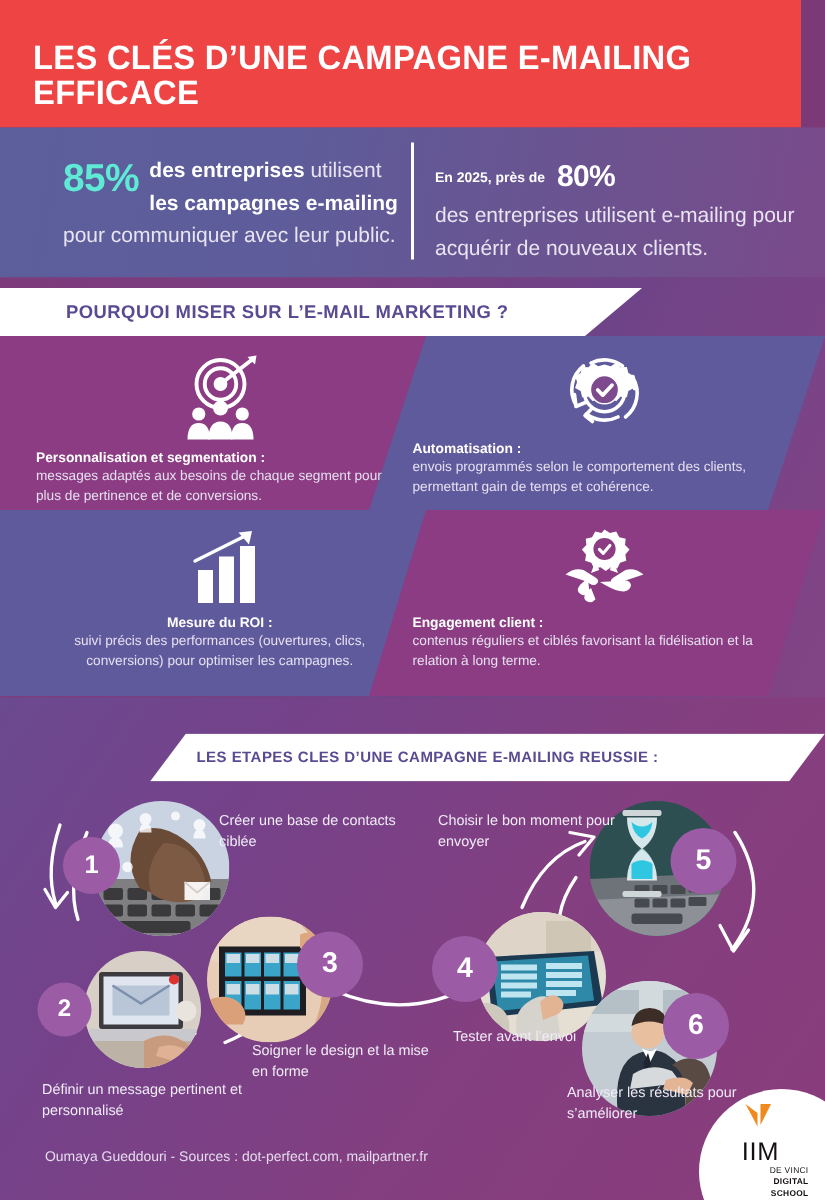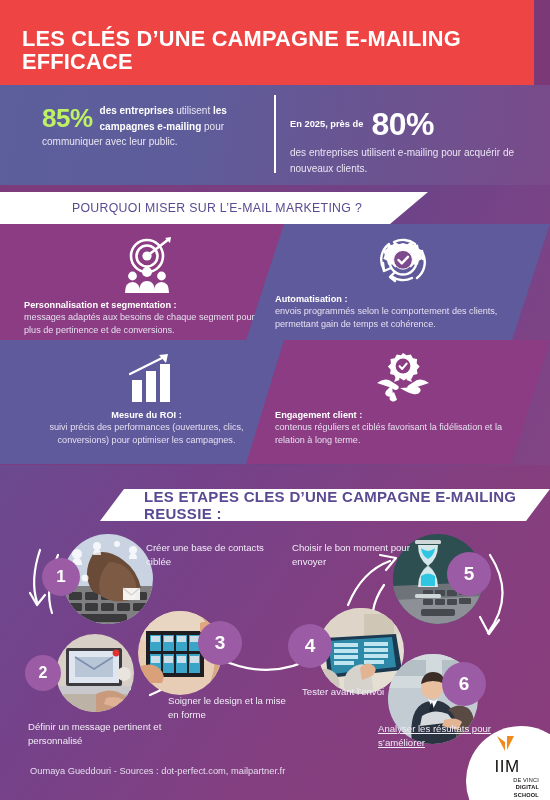--- a/index.html
+++ b/index.html
@@ -31,52 +31,52 @@
     background:linear-gradient(100deg,#5c5f9c 0%,#5e5c9a 35%,#6b5390 70%,#7a4a8a 100%);
   }
   .stat-divider {
     position:absolute; left:274px; top:95px; width:2px; height:78px;
     background:#ffffff;
   }
   .stat-left {
     position:absolute; left:42px; top:103px; width:225px;
   }
   .stat-left .big {
-    float:left; color:#bef264; font-size:26px; font-weight:bold;
+    float:left; color:#5eead4; font-size:26px; font-weight:bold;
     line-height:1; margin-right:7px; margin-top:2px; letter-spacing:-0.5px;
   }
   .stat-left .txt, .stat-right .txt {
-    color:#e9e4f2; font-size:10px; line-height:1.55;
+    color:#e9e4f2; font-size:14px; line-height:1.55;
   }
   .stat-left .txt b, .stat-right .head b { color:#ffffff; font-weight:bold; }
   .stat-right { position:absolute; left:290px; top:108px; width:240px; }
   .stat-right .head {
     color:#ffffff; font-size:9.3px; font-weight:bold; display:inline-block;
     vertical-align:middle; margin-right:8px;
   }
   .stat-right .big {
-    color:#ffffff; font-size:32px; font-weight:bold; display:inline-block;
+    color:#ffffff; font-size:20px; font-weight:bold; display:inline-block;
     vertical-align:middle; line-height:1; letter-spacing:-0.5px;
   }
   .stat-right .txt { margin-top:5px; }
 
   
   .mid {
     position:absolute; left:0; top:185px; width:550px; height:300px;
     background:linear-gradient(115deg,#7d3b7b 0%,#7a3e80 30%,#6e4388 60%,#834484 100%);
   }
   .banner1 {
     position:absolute; left:0; top:192px; width:428px; height:32px;
     background:#ffffff;
     clip-path:polygon(0 0, 428px 0, 390px 32px, 0 32px);
     display:flex; align-items:center;
   }
   .banner1 span {
-    color:#5a4a91; font-size:12.3px; font-weight:normal; letter-spacing:0.3px;
-    margin-left:72px;
+    color:#5a4a91; font-size:12.3px; font-weight:bold; letter-spacing:0.3px;
+    margin-left:44px;
   }
 
   
   .q {
     position:absolute;
   }
   .q1 { 
     left:0; top:224px; width:300px; height:116px;
     background:#8c3c82;
     clip-path:polygon(0 0, 300px 0, 262px 116px, 0 116px);
@@ -118,22 +118,22 @@
     position:absolute; left:0; top:465px; width:550px; height:335px;
     background:linear-gradient(125deg,#6c4a90 0%,#74428a 25%,#833f80 60%,#8a3c7b 100%);
   }
   .banner2 {
     position:absolute; left:100px; top:489px; width:450px; height:32px;
     background:#ffffff;
     clip-path:polygon(24px 0, 450px 0, 426px 32px, 0 32px);
     display:flex; align-items:center;
   }
   .banner2 span {
-    color:#5a4a91; font-size:15px; font-weight:bold; letter-spacing:0.3px;
-    margin-left:44px;
+    color:#5a4a91; font-size:10px; font-weight:bold; letter-spacing:0.3px;
+    margin-left:31px;
   }
 
   
   .photo {
     position:absolute; border-radius:50%; overflow:hidden;
   }
   .photo .inner { width:100%; height:100%; }
 
   
   .badge {
@@ -473,21 +473,21 @@
       <path d="M40 45 l5 10 5 -10 q-5 3 -10 0 z" fill="#ffffff"></path>
       <path d="M44 48 l2 7 -3 16 -2 -16 z" fill="#1d2530"></path>
       <path d="M34 62 q12 -8 26 -2 l6 8 -34 4 z" fill="#d6dadd"></path>
       <path d="M68 90 q4 -28 -8 -34 q10 -8 20 -2 q8 6 8 36 z" fill="#5a4a44"></path>
       <circle cx="76" cy="26" r="10" fill="#e3b595"></circle>
       <path d="M66 24 q2 -11 11 -11 q10 0 10 12 q-10 -6 -21 -1 z" fill="#b8694a"></path>
       <path d="M56 66 q12 -4 18 2 l-4 8 -16 -4 z" fill="#e3b595"></path>
     </svg>
   </div>
   <div class="badge" style="left:442px; top:662px; width:44px; height:44px; font-size:19px;">6</div>
-  <div class="steplabel" style="left:378px; top:722px; width:130px;text-decoration:underline;">Analyser les résultats pour s’améliorer</div>
+  <div class="steplabel" style="left:378px; top:722px; width:130px;">Analyser les résultats pour s’améliorer</div>
 
   <div class="credits">Oumaya Gueddouri - Sources : dot-perfect.com, mailpartner.fr</div>
 
   <div class="logo-circle"></div>
   <div class="logo-inner">
     <svg class="logo-v" width="26" height="17" viewBox="0 0 26 17">
       <path d="M3 0 L11 15 L11 6 Z" fill="#f08a1e"></path>
       <path d="M13 0 L20 0 L13 14 Z" fill="#f08a1e"></path>
     </svg>
     <div class="logo-iim">IIM</div>

